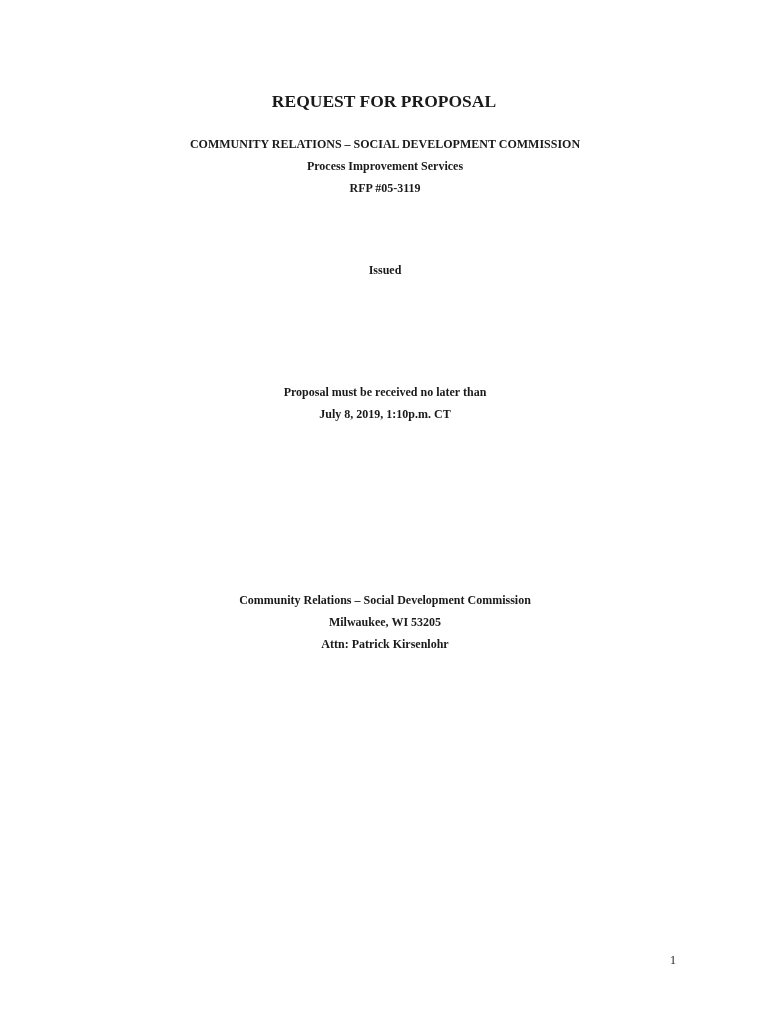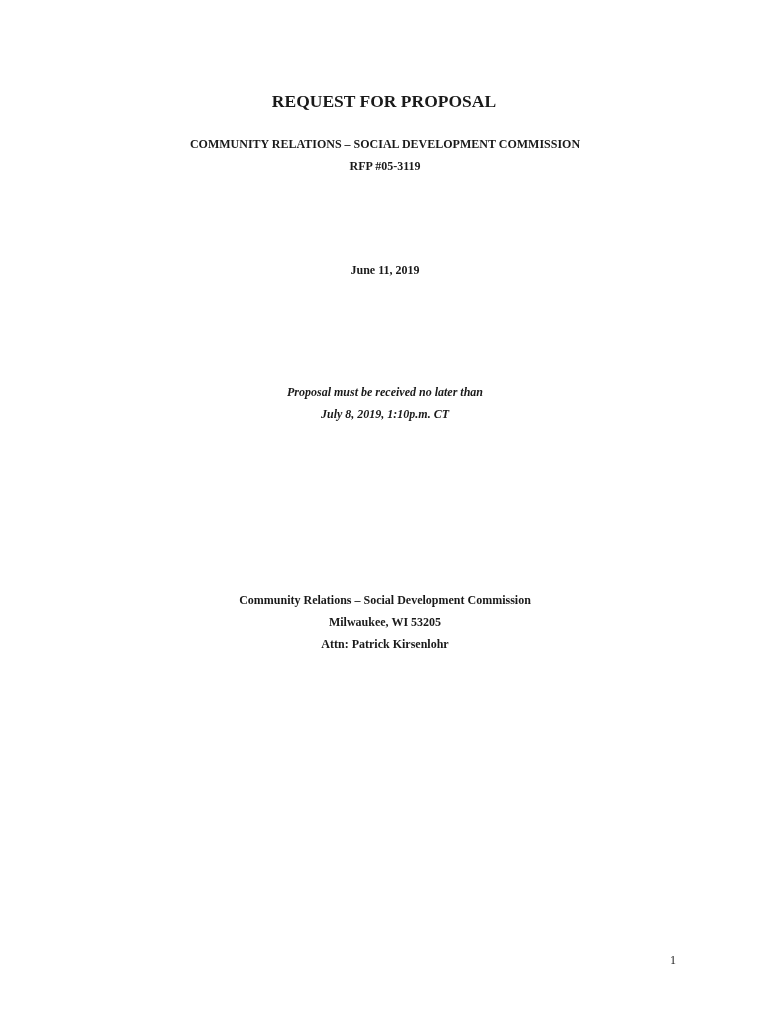--- a/index.html
+++ b/index.html
@@ -33,21 +33,21 @@
     text-align: center;
     font-size: 12px;
     line-height: 22px;
     font-weight: bold;
   }
   .block > div { white-space: pre; }
 
   .rfp-title      { top: 90px; }
   .header-block   { top: 133px; }
   .issued-block   { top: 259px; }
-  .deadline-block { top: 381px; font-style: italic; }
+  .deadline-block { top: 381px; }
   .contact-block  { top: 589px; }
 
   .regular {
     font-weight: normal;
   }
   .page-number {
     position: absolute;
     top: 953px;
     left: 670px;
     font-size: 12px;
@@ -58,25 +58,26 @@
 </style>
 </head>
 <body>
 
 <div class="page">
 
   <div class="line rfp-title">REQUEST FOR PROPOSAL</div>
 
   <div class="block header-block">
     <div>COMMUNITY RELATIONS – SOCIAL DEVELOPMENT COMMISSION</div>
+    <div>Process Improvement Services</div>
     <div>RFP #05-3119</div>
   </div>
 
   <div class="block issued-block">
-    <div>June 11, 2019</div>
+    <div>Issued</div>
   </div>
 
   <div class="block deadline-block">
     <div>Proposal must be received no later than</div>
     <div>July 8, 2019, 1:10p.m. CT</div>
   </div>
 
   <div class="block contact-block">
     <div>Community Relations – Social Development Commission</div>
     <div>Milwaukee, WI 53205</div>

